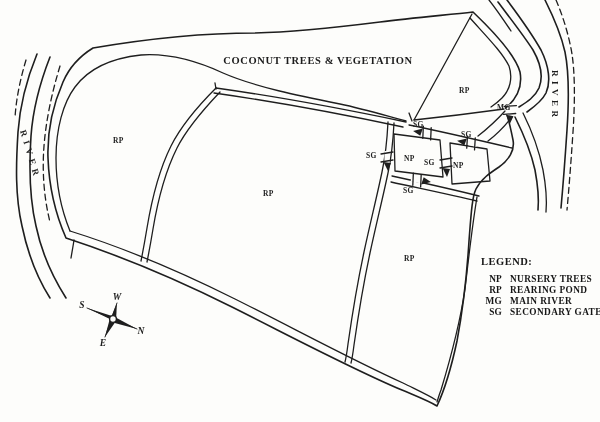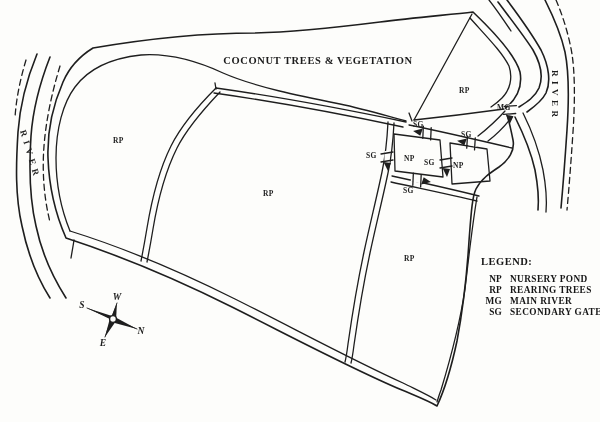--- a/index.html
+++ b/index.html
@@ -164,25 +164,25 @@
         <text x="424" y="165" class="map-label">SG</text>
         <text x="403" y="193" class="map-label">SG</text>
       </g>
   </svg>
 
   <div class="legend">
     <div class="legend-heading">LEGEND:</div>
     <div id="legend-rows">
         <div class="legend-row">
           <span class="legend-abbr">NP</span>
-          <span class="legend-name">NURSERY POND</span>
+          <span class="legend-name">NURSERY TREES</span>
         </div>
         <div class="legend-row">
           <span class="legend-abbr">RP</span>
-          <span class="legend-name">REARING TREES</span>
+          <span class="legend-name">REARING POND</span>
         </div>
         <div class="legend-row">
           <span class="legend-abbr">MG</span>
           <span class="legend-name">MAIN RIVER</span>
         </div>
         <div class="legend-row">
           <span class="legend-abbr">SG</span>
           <span class="legend-name">SECONDARY GATE</span>
         </div>
       </div>

